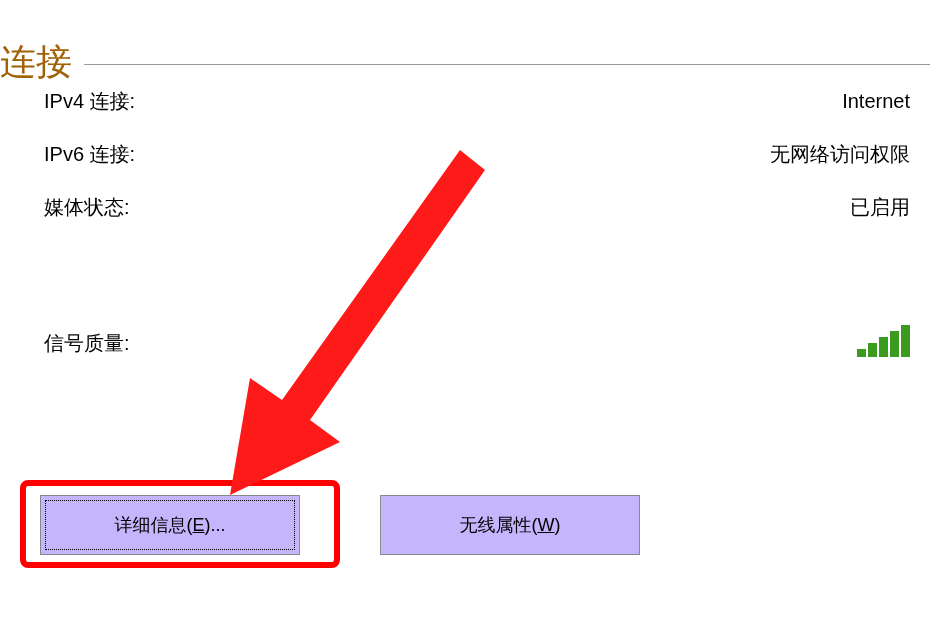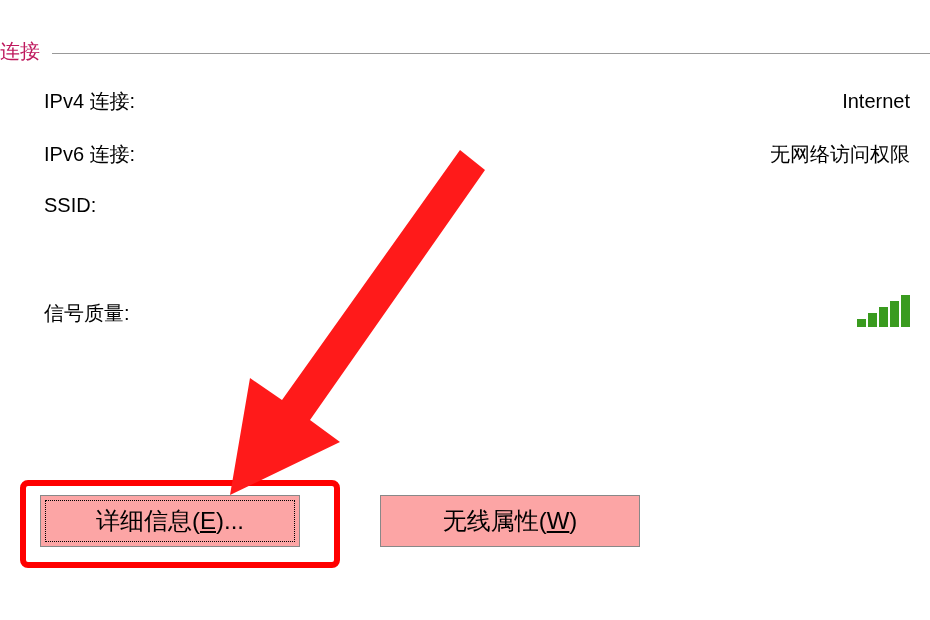--- a/index.html
+++ b/index.html
@@ -17,22 +17,22 @@
     }
     .section-header {
       position: absolute;
       top: 38px;
       left: 0;
       width: 100%;
       display: flex;
       align-items: center;
     }
     .section-title {
-      font-size: 20px;
-      color: #be185d;
+      font-size: 36px;
+      color: #a16207;
       padding-right: 12px;
       white-space: nowrap;
       font-family: Liberation Serif, serif;
     }
     .section-line {
       flex: 1;
       height: 1px;
       background: #999;
       margin-top: 4px;
     }
@@ -73,24 +73,24 @@
     .bar5 { height: 32px; }
     .button-row {
       position: absolute;
       top: 495px;
       left: 40px;
       display: flex;
       gap: 80px;
     }
     .win-button {
       min-width: 260px;
-      height: 52px;
-      background: #fca5a5;
+      height: 60px;
+      background: #c4b5fd;
       border: 1px solid #888;
-      font-size: 24px;
+      font-size: 18px;
       font-family: inherit;
       cursor: pointer;
       padding: 0 20px;
       color: #000;
     }
     .win-button.focused {
       outline: 1px dotted #000;
       outline-offset: -6px;
     }
     .highlight-box {
@@ -124,21 +124,24 @@
 <div class="info-list">
   <div class="info-row">
     <span class="info-label">IPv4 连接:</span>
     <span class="info-value">Internet</span>
   </div>
   <div class="info-row">
     <span class="info-label">IPv6 连接:</span>
     <span class="info-value">无网络访问权限</span>
   </div>
   <div class="info-row">
-    <span class="info-label">SSID:</span>
+    <span class="info-label">媒体状态:</span>
+    <span class="info-value">已启用</span>
+  </div>
+  <div class="info-row">
   </div>
   <div class="info-row">
   </div>
   <div class="info-row">
   </div>
   <div class="info-row">
     <span class="info-label">信号质量:</span>
     <span class="info-value">
       <span class="signal-bars">
         <span class="signal-bar bar1"></span>

